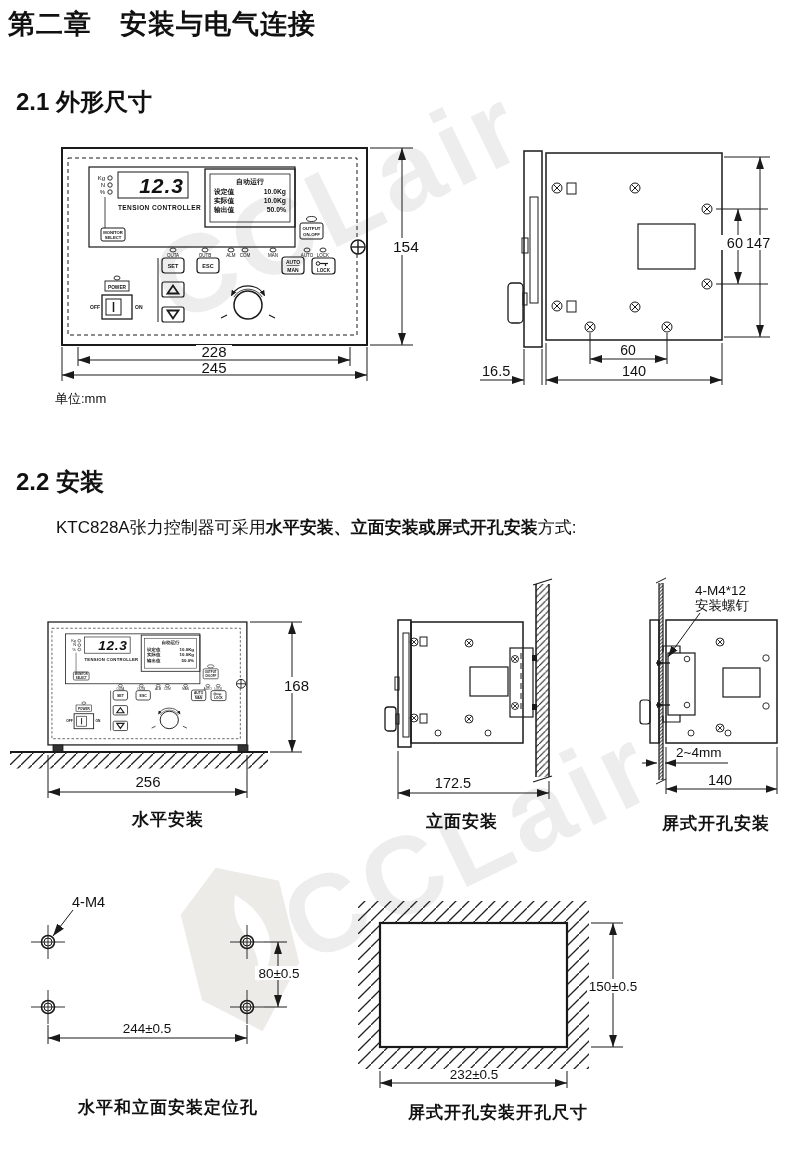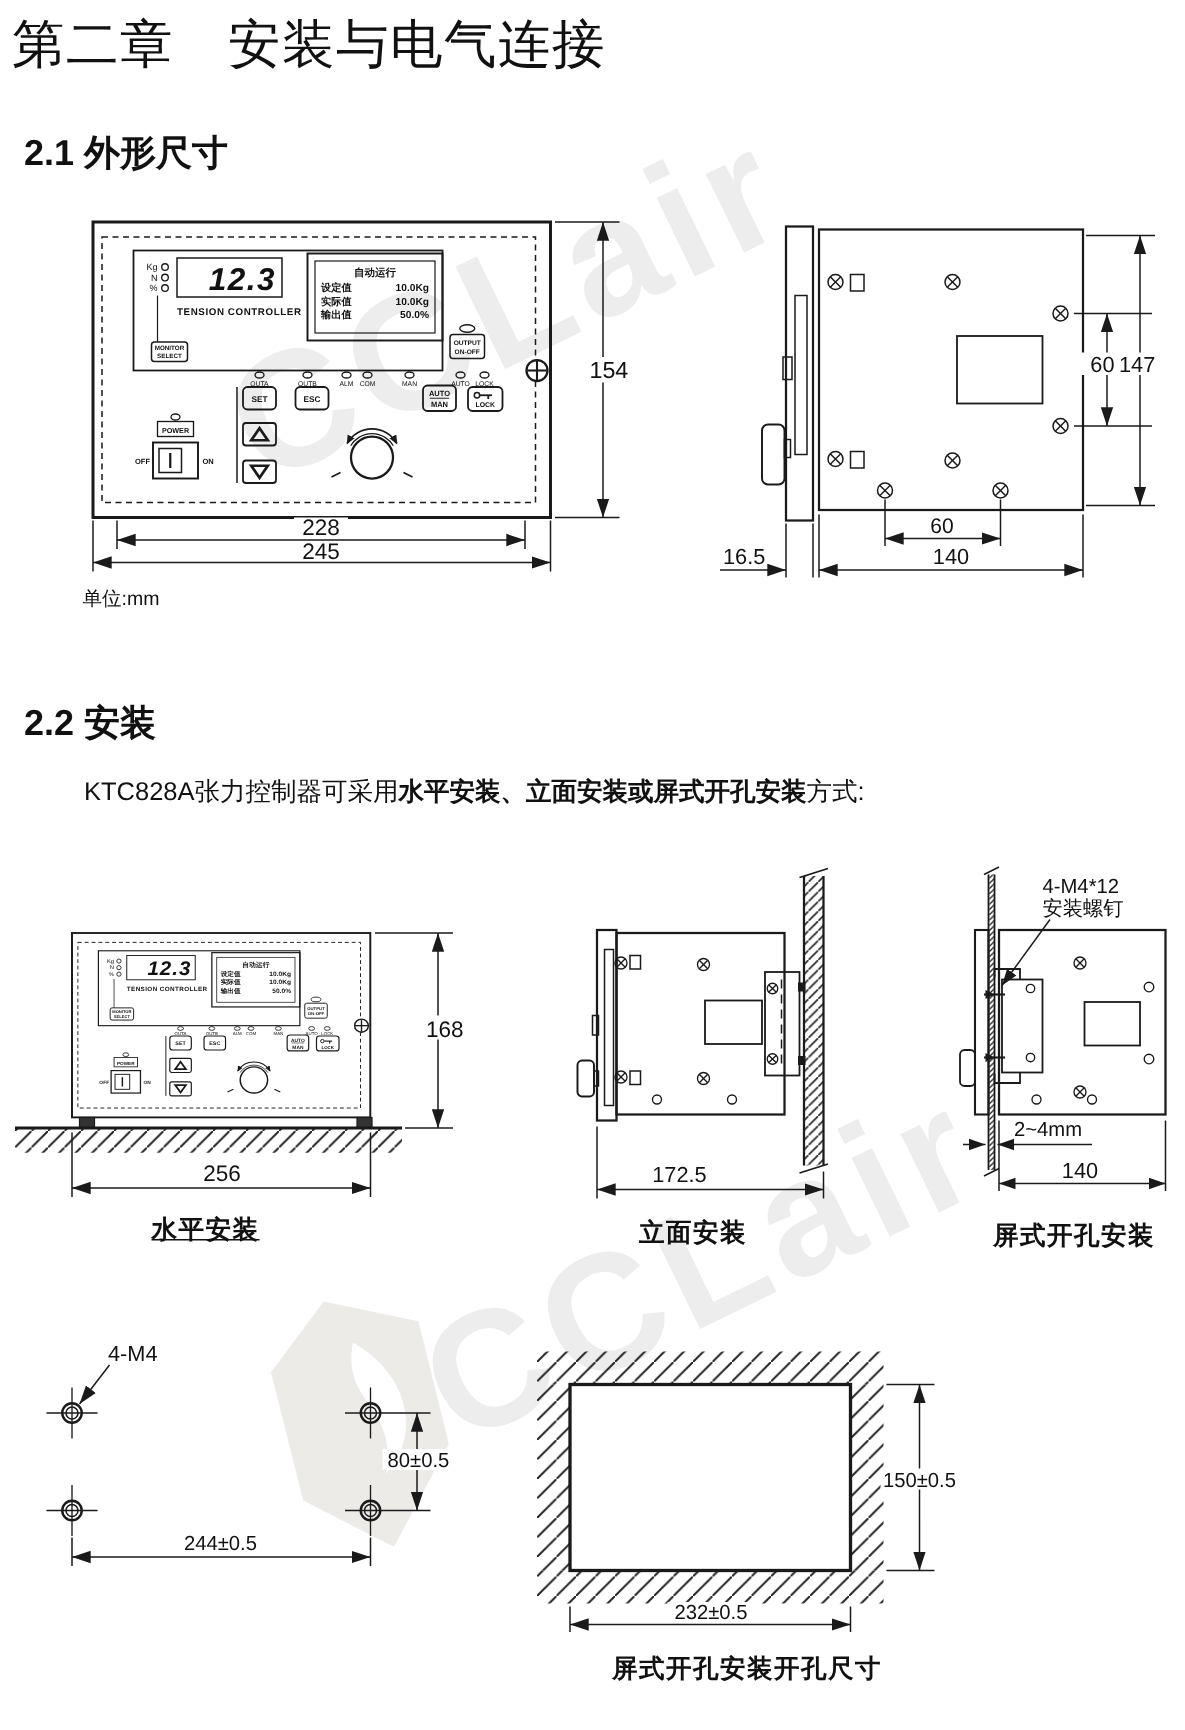--- a/index.html
+++ b/index.html
@@ -1,19 +1,19 @@
 <!DOCTYPE html>
 <html><head>
 <meta charset="utf-8">
 <style>
   html,body{margin:0;padding:0;background:#fff;}
   .page{position:relative;width:790px;height:1153px;background:#fff;overflow:hidden;
         font-family:"Liberation Sans",sans-serif;color:#111;}
   .lay{position:absolute;z-index:1;}
-  h1.t{font-size:35px;font-weight:normal;letter-spacing:1px;margin:0;}
+  h1.t{font-size:27px;font-weight:bold;letter-spacing:1px;margin:0;}
   h2.t{font-size:24px;font-weight:bold;margin:12px;}
   .unit{font-size:13px;font-weight:400;}
   .intro{font-size:17px;}
   .intro b{font-weight:bold;}
   .cap{font-size:17px;font-weight:bold;letter-spacing:1px;}
   .wm{position:absolute;z-index:0;color:#ededed;font-weight:bold;font-size:110px;
       letter-spacing:6px;transform:rotate(-26deg);white-space:nowrap;}
   svg{position:absolute;z-index:1;overflow:visible;}
   svg text{fill:#111;stroke:none;font-family:"Liberation Sans",sans-serif;}
 </style>
@@ -280,21 +280,21 @@
       <line x1="282" y1="22" x2="282" y2="152" marker-start="url(#hz-a)" marker-end="url(#hz-a)"></line>
       <line x1="38" y1="155" x2="38" y2="198"></line>
       <line x1="237" y1="155" x2="237" y2="198"></line>
       <line x1="38" y1="192" x2="237" y2="192" marker-start="url(#hz-a)" marker-end="url(#hz-a)"></line>
     </g>
     <rect x="272" y="77" width="28" height="16" fill="#fff"></rect>
     <text x="274" y="91" font-size="15">168</text>
     <rect x="120" y="175" width="36" height="14" fill="#fff"></rect>
     <text x="138" y="187" font-size="15" text-anchor="middle">256</text>
   </svg>
-  <div class="cap lay" style="left:101px;top:808px;text-decoration:underline;">水平安装</div>
+  <div class="cap lay" style="left:132px;top:808px;">水平安装</div>
 
   <svg style="left:383px;top:575px;" width="175" height="230" viewBox="0 0 175 230">
     <defs>
       <marker id="vm-a" viewBox="0 0 12 10" markerWidth="13" markerHeight="11" refX="11.5" refY="5" orient="auto-start-reverse" markerUnits="userSpaceOnUse">
           <path d="M0,1.2 L11.5,5 L0,8.8 Z" fill="#1a1a1a"></path>
         </marker>
       <pattern id="vm-h" width="6.5" height="6.5" patternUnits="userSpaceOnUse">
           <line x1="0" y1="6.5" x2="6.5" y2="0" stroke="#222" stroke-width="1.1"></line>
         </pattern>
     </defs>
@@ -456,20 +456,21 @@
       <line x1="263" y1="62" x2="263" y2="127" marker-start="url(#hl-a)" marker-end="url(#hl-a)"></line>
       <line x1="33" y1="145" x2="33" y2="164"></line>
       <line x1="232" y1="145" x2="232" y2="164"></line>
       <line x1="33" y1="158" x2="232" y2="158" marker-start="url(#hl-a)" marker-end="url(#hl-a)"></line>
     </g>
     <rect x="240" y="86" width="48" height="14" fill="#fff"></rect>
     <text x="264" y="98" font-size="13.5" text-anchor="middle">80±0.5</text>
     <rect x="104" y="142" width="56" height="13" fill="#fff"></rect>
     <text x="132" y="153" font-size="13.5" text-anchor="middle">244±0.5</text>
   </svg>
+  <div class="cap lay" style="left:78px;top:1096px;">水平和立面安装定位孔</div>
 
   <svg style="left:345px;top:895px;" width="300" height="200" viewBox="0 0 300 200">
     <defs>
       <marker id="co-a" viewBox="0 0 12 10" markerWidth="13" markerHeight="11" refX="11.5" refY="5" orient="auto-start-reverse" markerUnits="userSpaceOnUse">
           <path d="M0,1.2 L11.5,5 L0,8.8 Z" fill="#1a1a1a"></path>
         </marker>
       <pattern id="co-h" width="13" height="13" patternUnits="userSpaceOnUse">
           <line x1="0" y1="13" x2="13" y2="0" stroke="#222" stroke-width="1.3"></line>
         </pattern>
     </defs>

